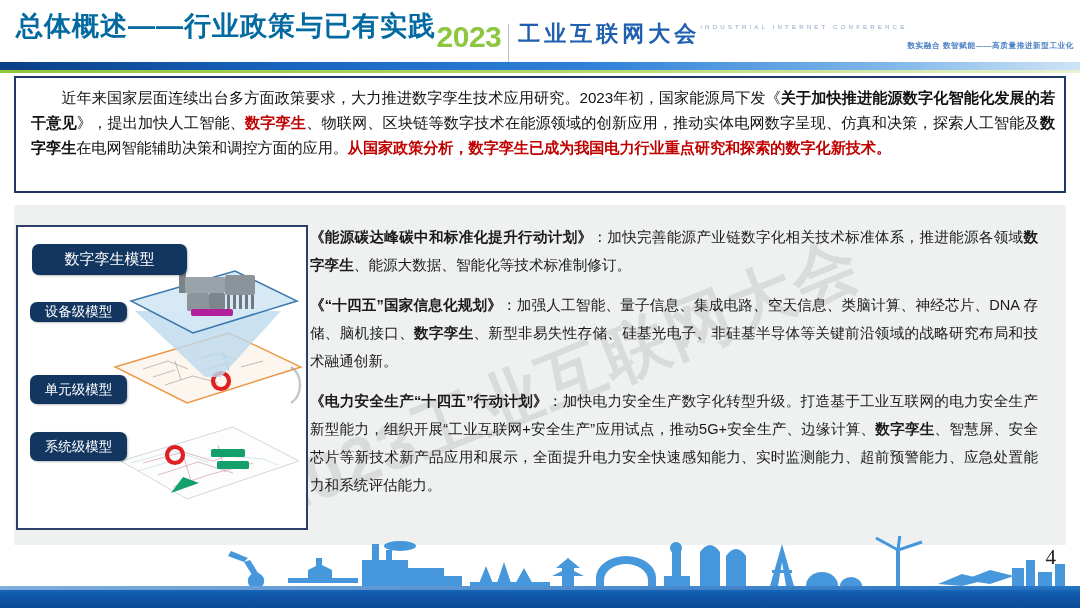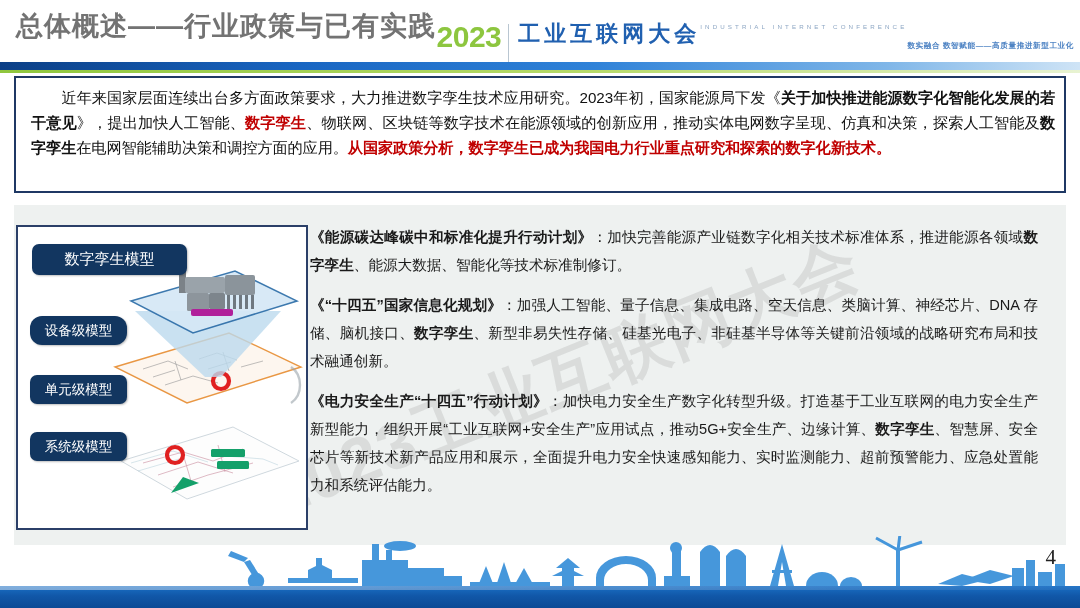--- a/index.html
+++ b/index.html
@@ -7,21 +7,21 @@
     width: 1080px; height: 608px;
     background: #ffffff;
     font-family: "Liberation Sans", "DejaVu Sans", sans-serif;
     overflow: hidden;
   }
   .slide { position: relative; width: 1080px; height: 608px; background: #fff; overflow: hidden; }
 
   
   .hdr-title {
     position: absolute; left: 16px; top: 8px;
-    font-size: 27px; font-weight: 700; color: #737373;
+    font-size: 27px; font-weight: 700; color: #0369a1;
     letter-spacing: 1px; white-space: nowrap;
   }
   .hdr-logo {
     position: absolute; right: 6px; top: 22px;
     display: flex; align-items: flex-start; gap: 7px;
   }
   .logo-year {
     font-size: 30px; font-weight: 700; color: #8dc63f;
     line-height: 1; letter-spacing: -0.5px;
     display:flex; flex-direction:column; align-items:flex-start;
@@ -67,21 +67,21 @@
     position: absolute; left: 16px; top: 20px; width: 292px; height: 305px;
     border: 2px solid #2b3f68; background: #ffffff; overflow: hidden;
   }
   .lbl {
     position: absolute; background: #123660; color: #fff;
     border-radius: 7px; font-weight: 400; text-align: center;
     box-shadow: 1px 1px 2px rgba(0,0,0,.25);
     display: flex; align-items: center; justify-content: center;
   }
   .lbl-main { left: 14px; top: 17px; width: 155px; height: 31px; font-size: 15px; }
-  .lbl-1 { left: 12px; top: 89px; width: 97px; height: 29px; font-size: 13.5px; border-radius: 12px; }
+  .lbl-1 { left: 12px; top: 75px; width: 97px; height: 20px; font-size: 13.5px; }
   .lbl-2 { left: 12px; top: 148px; width: 97px; height: 29px; font-size: 13.5px; }
   .lbl-3 { left: 12px; top: 205px; width: 97px; height: 29px; font-size: 13.5px; }
 
   .layers { position: absolute; left: 95px; top: 22px; width: 190px; height: 270px; }
 
   
   .text-col {
     position: absolute; left: 310px; top: 18px; width: 728px; height: 320px;
   }
   .blk { font-size: 14.6px; color: #1a1a1a; line-height: 28px; text-align: justify; margin-bottom: 12px; }

